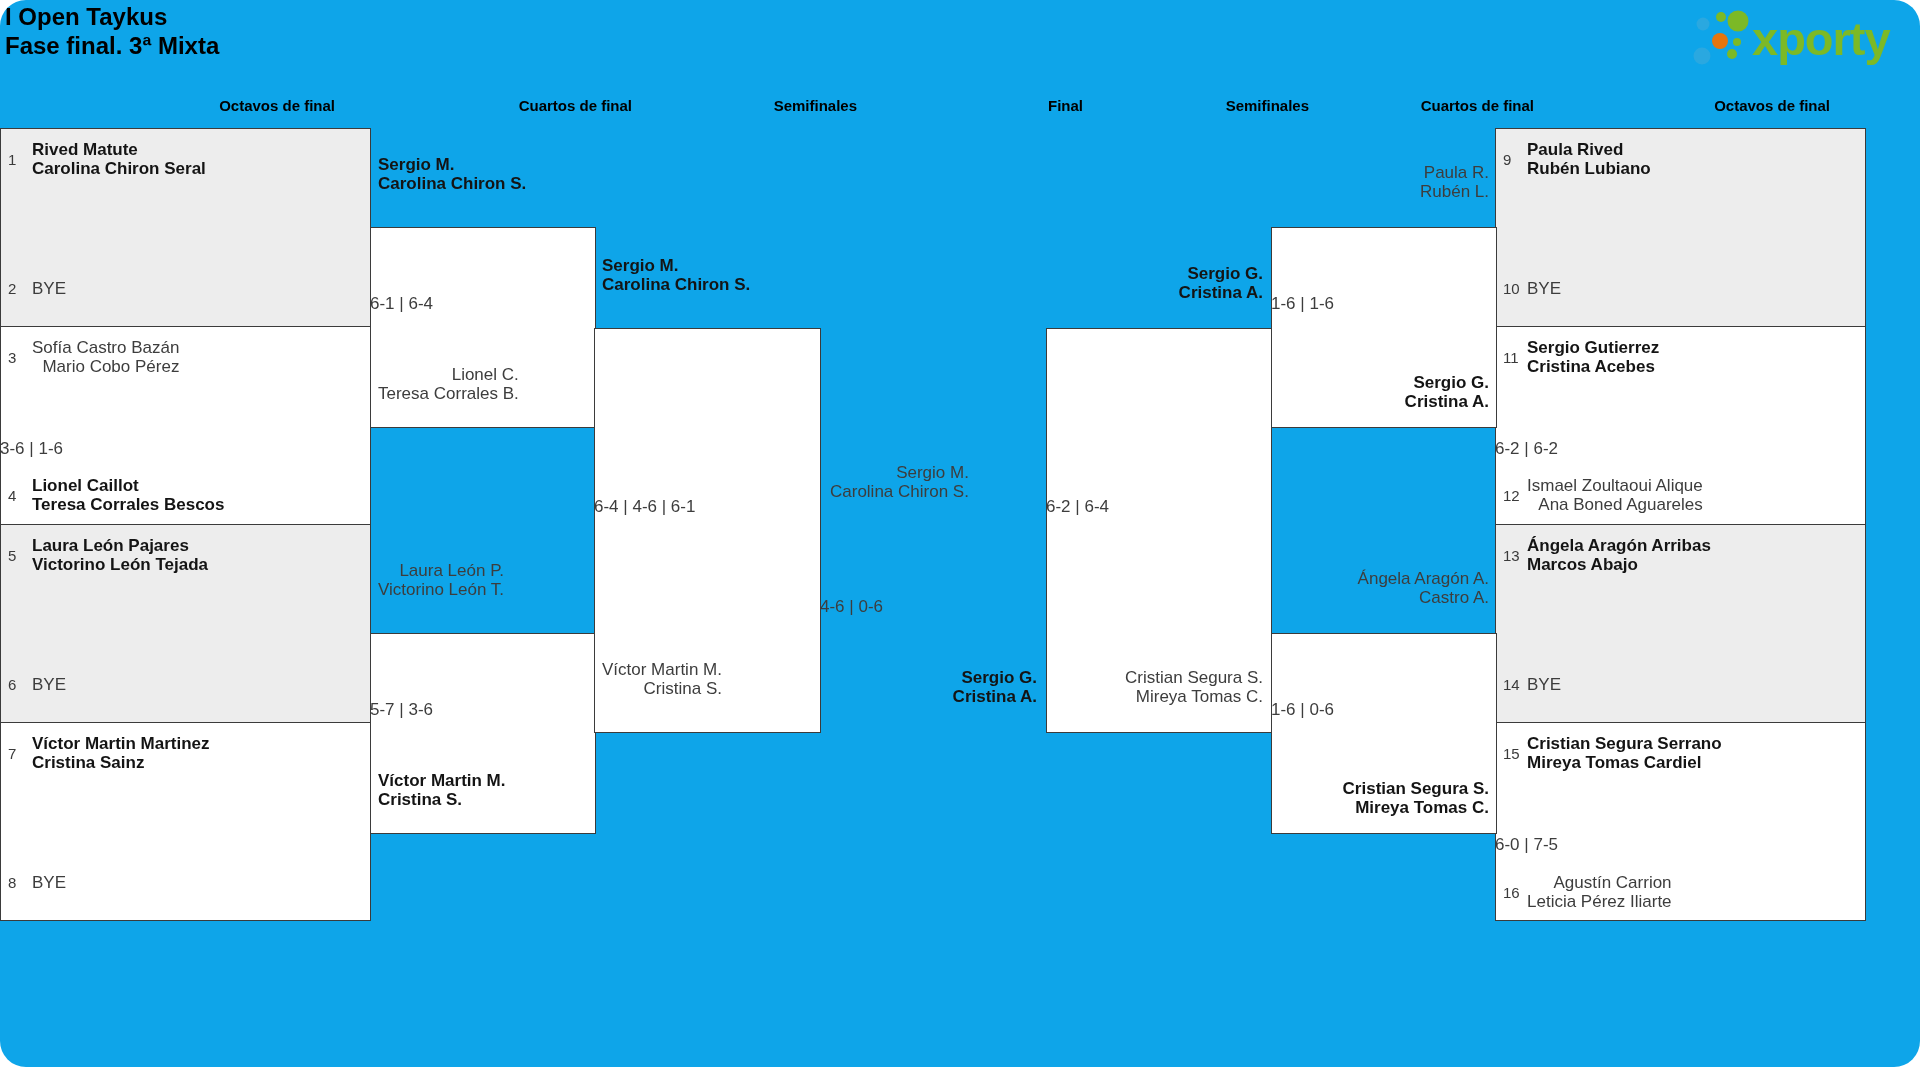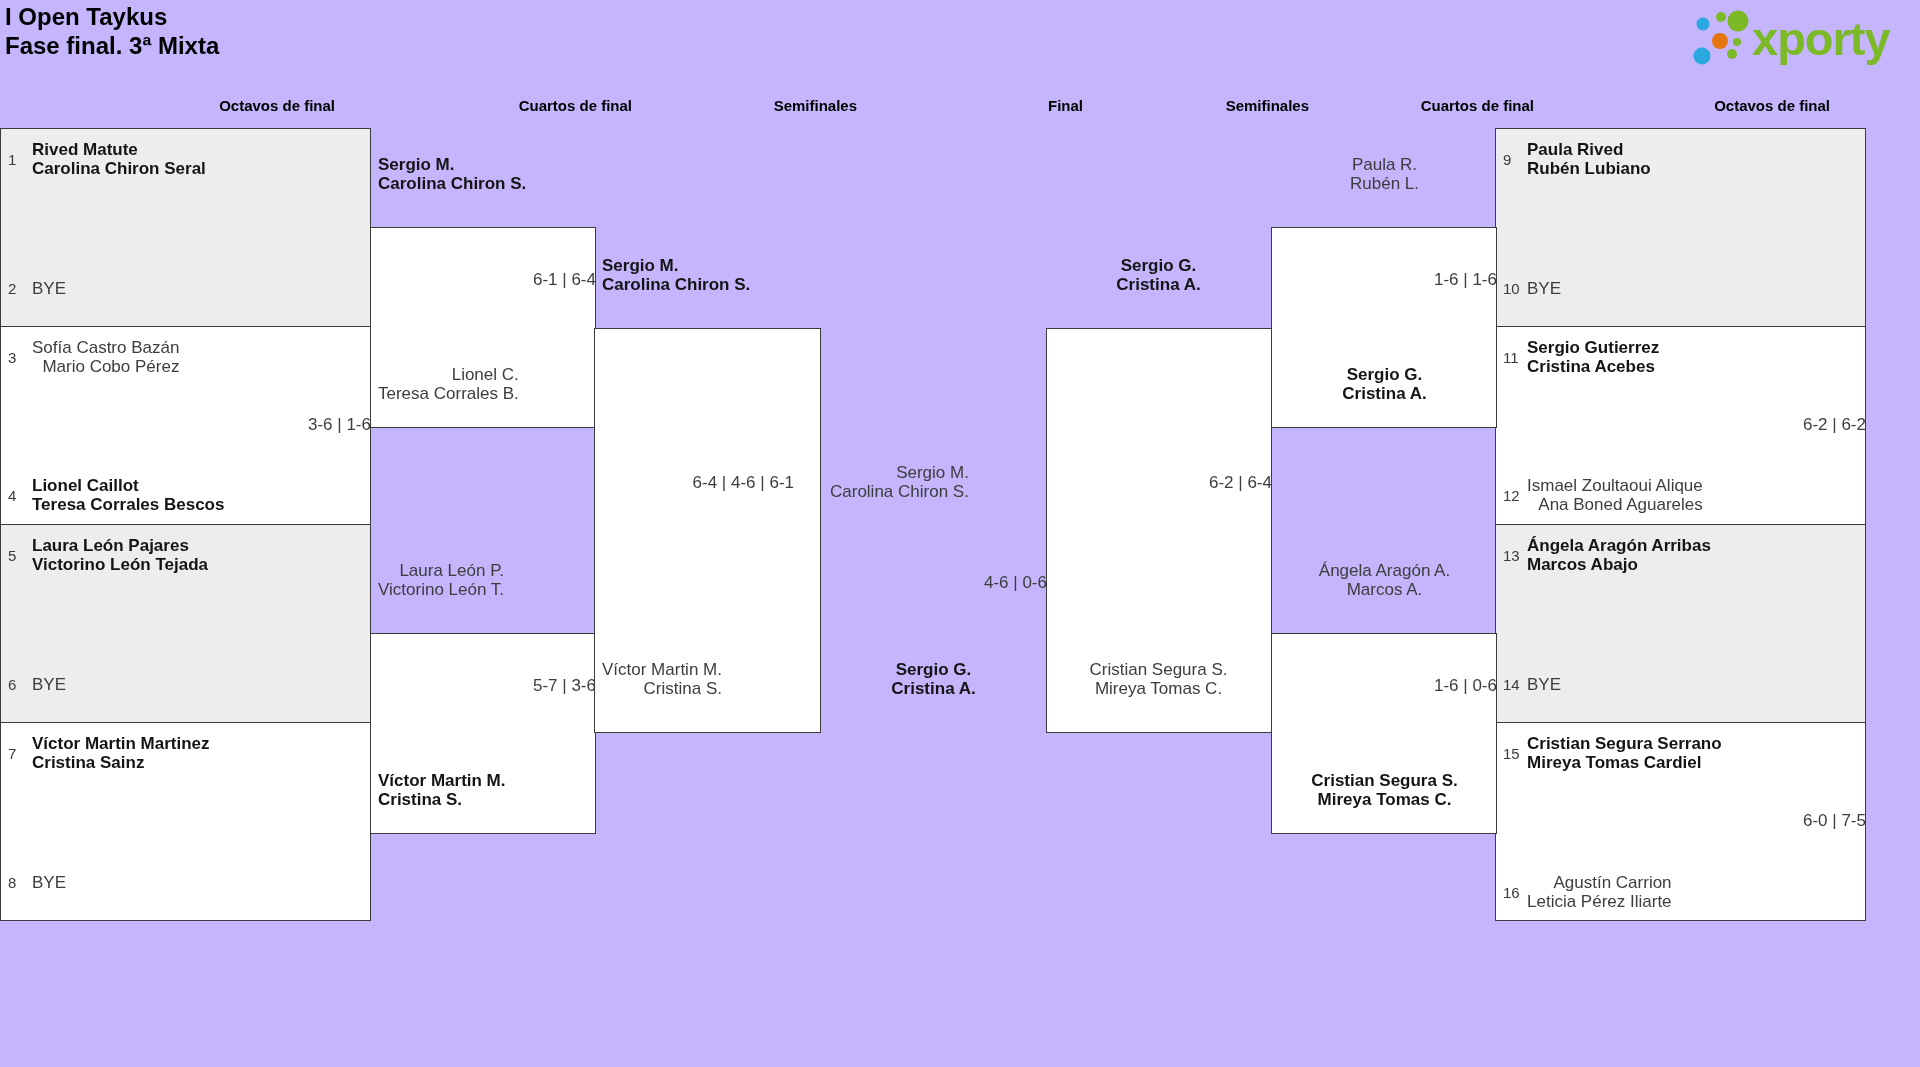--- a/index.html
+++ b/index.html
@@ -1,30 +1,30 @@
 <!DOCTYPE html>
 <html><head>
 <meta charset="utf-8">
 <style>
   html,body{margin:0;padding:0;background:#fff;}
-  #stage{position:relative;width:1920px;height:1067px;background:#c4b5fd;overflow:hidden;
-         font-family:"Liberation Sans",sans-serif;color:#141414;}
+  #stage{position:relative;width:1920px;height:1067px;background:#0ea5e9;overflow:hidden;
+         font-family:"Liberation Sans",sans-serif;color:#141414;border-radius:26px;}
   .title{position:absolute;left:5px;top:2px;font-size:24px;line-height:29px;font-weight:700;color:#000;}
   .rh{position:absolute;top:97px;width:300px;text-align:right;font-size:15px;font-weight:700;color:#000;}
   .box{position:absolute;border:1px solid #3b3b3b;background:#fff;box-sizing:border-box;}
   .box.gray{background:#ededed;}
   .entry{position:absolute;display:flex;align-items:center;}
   .seed{flex:0 0 24px;font-size:15px;color:#3a3a3a;}
   .lines div,.names div{font-size:17px;line-height:19px;white-space:nowrap;}
   .names{position:absolute;}
   .bold{font-weight:700;color:#141414;}
   .normal{font-weight:400;color:#3d3d3d;text-align:right;}
-  .ra{text-align:center;}
-  .score{position:absolute;height:20px;line-height:20px;text-align:right;
-         font-size:17px;color:#3d3d3d;white-space:nowrap;}
+  .ra{text-align:right;margin-top:8px;}
+  .score{position:absolute;height:20px;line-height:20px;text-align:left;
+         font-size:17px;color:#3d3d3d;white-space:nowrap;margin-top:24px;}
   .logo{position:absolute;left:1685px;top:4px;width:225px;height:62px;}
 </style>
 </head>
 <body>
 
 <div id="stage">
 
   <div class="title">
     <div>I Open Taykus</div>
     <div>Fase final. 3ª Mixta</div>
@@ -206,21 +206,21 @@
     <div>Rubén L.</div>
   </div>
   <div class="score" style="left:1271px;width:226px;top:270px">1-6 | 1-6</div>
   <div class="names ra bold" style="left:1280px;width:209px;top:365px">
     <div>Sergio G.</div>
     <div>Cristina A.</div>
   </div>
 
   <div class="names ra normal" style="left:1280px;width:209px;top:561px">
     <div>Ángela Aragón A.</div>
-    <div>Marcos A.</div>
+    <div>Castro A.</div>
   </div>
   <div class="score" style="left:1271px;width:226px;top:676px">1-6 | 0-6</div>
   <div class="names ra bold" style="left:1280px;width:209px;top:771px">
     <div>Cristian Segura S.</div>
     <div>Mireya Tomas C.</div>
   </div>
 
   <div class="names bold" style="left:602px;top:256px">
     <div>Sergio M.</div>
     <div>Carolina Chiron S.</div>

